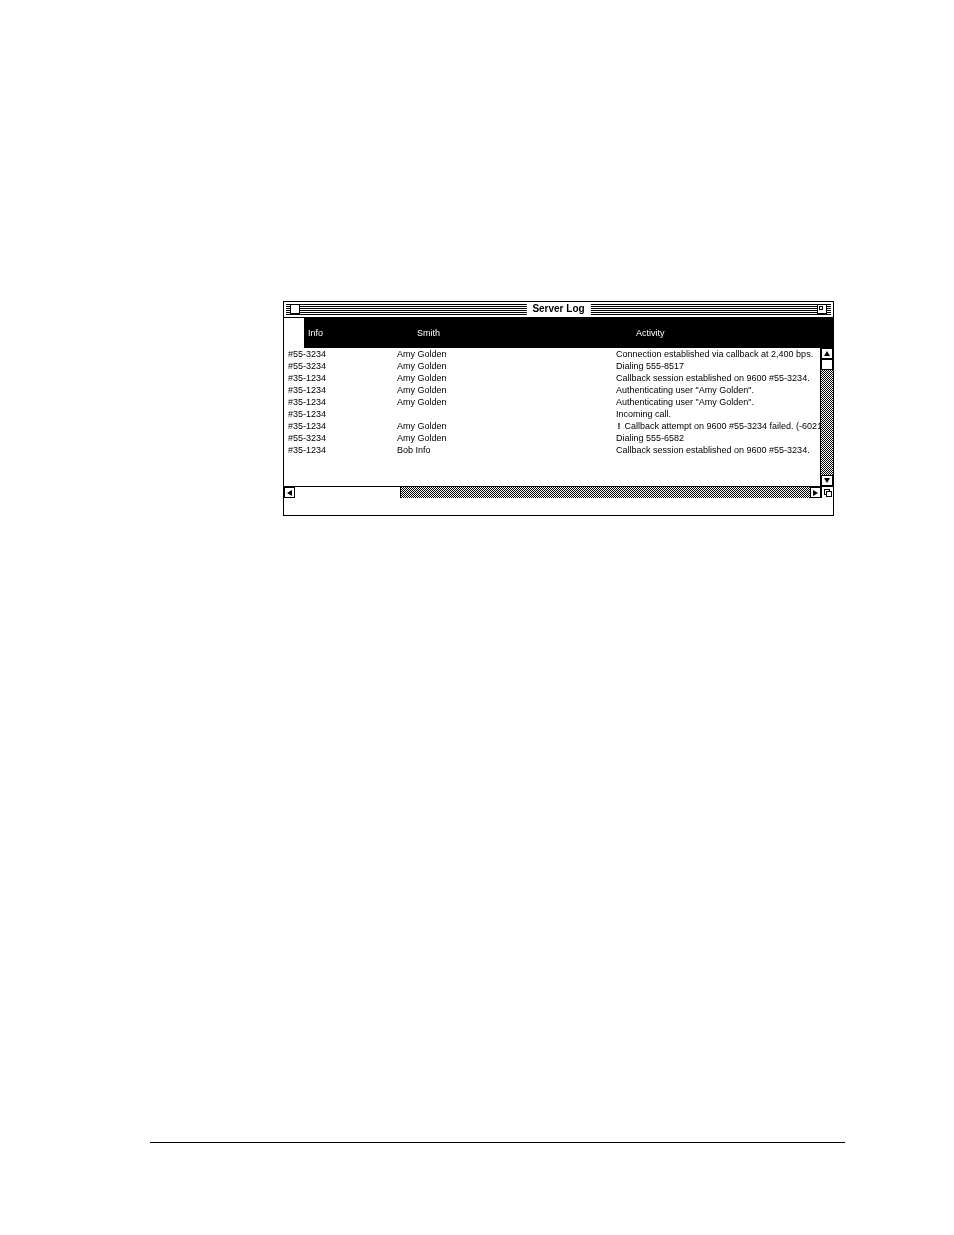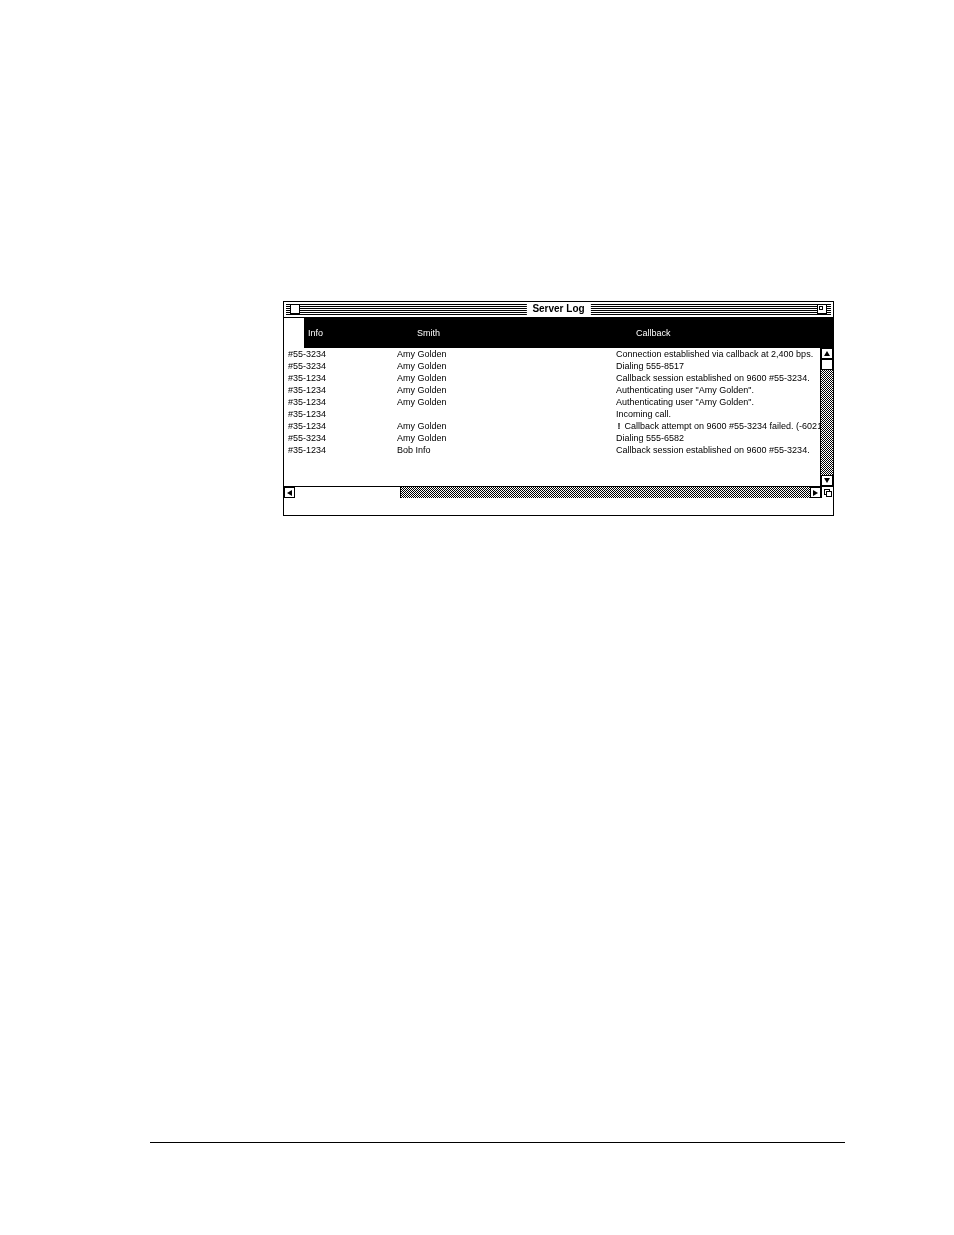--- a/index.html
+++ b/index.html
@@ -288,21 +288,21 @@
       <div class="stripes"></div>
       <div class="close-box"></div>
       <div class="title-text">Server Log</div>
       <div class="zoom-box"></div>
     </div>
 
 
     <div class="colhead">
       <div class="col-info">Info</div>
       <div class="col-user">Smith</div>
-      <div class="col-activity">Callback</div>
+      <div class="col-activity">Activity</div>
     </div>
 
     <div class="table-body">
       <div class="rows" id="rows-container">
           <div class="row">
             <div class="col-info-cell">#55-3234</div>
             <div class="col-user-cell">Amy Golden</div>
             <div class="col-activity-cell"><span> Connection established via callback at 2,400 bps.</span></div>
           </div>
           <div class="row">

